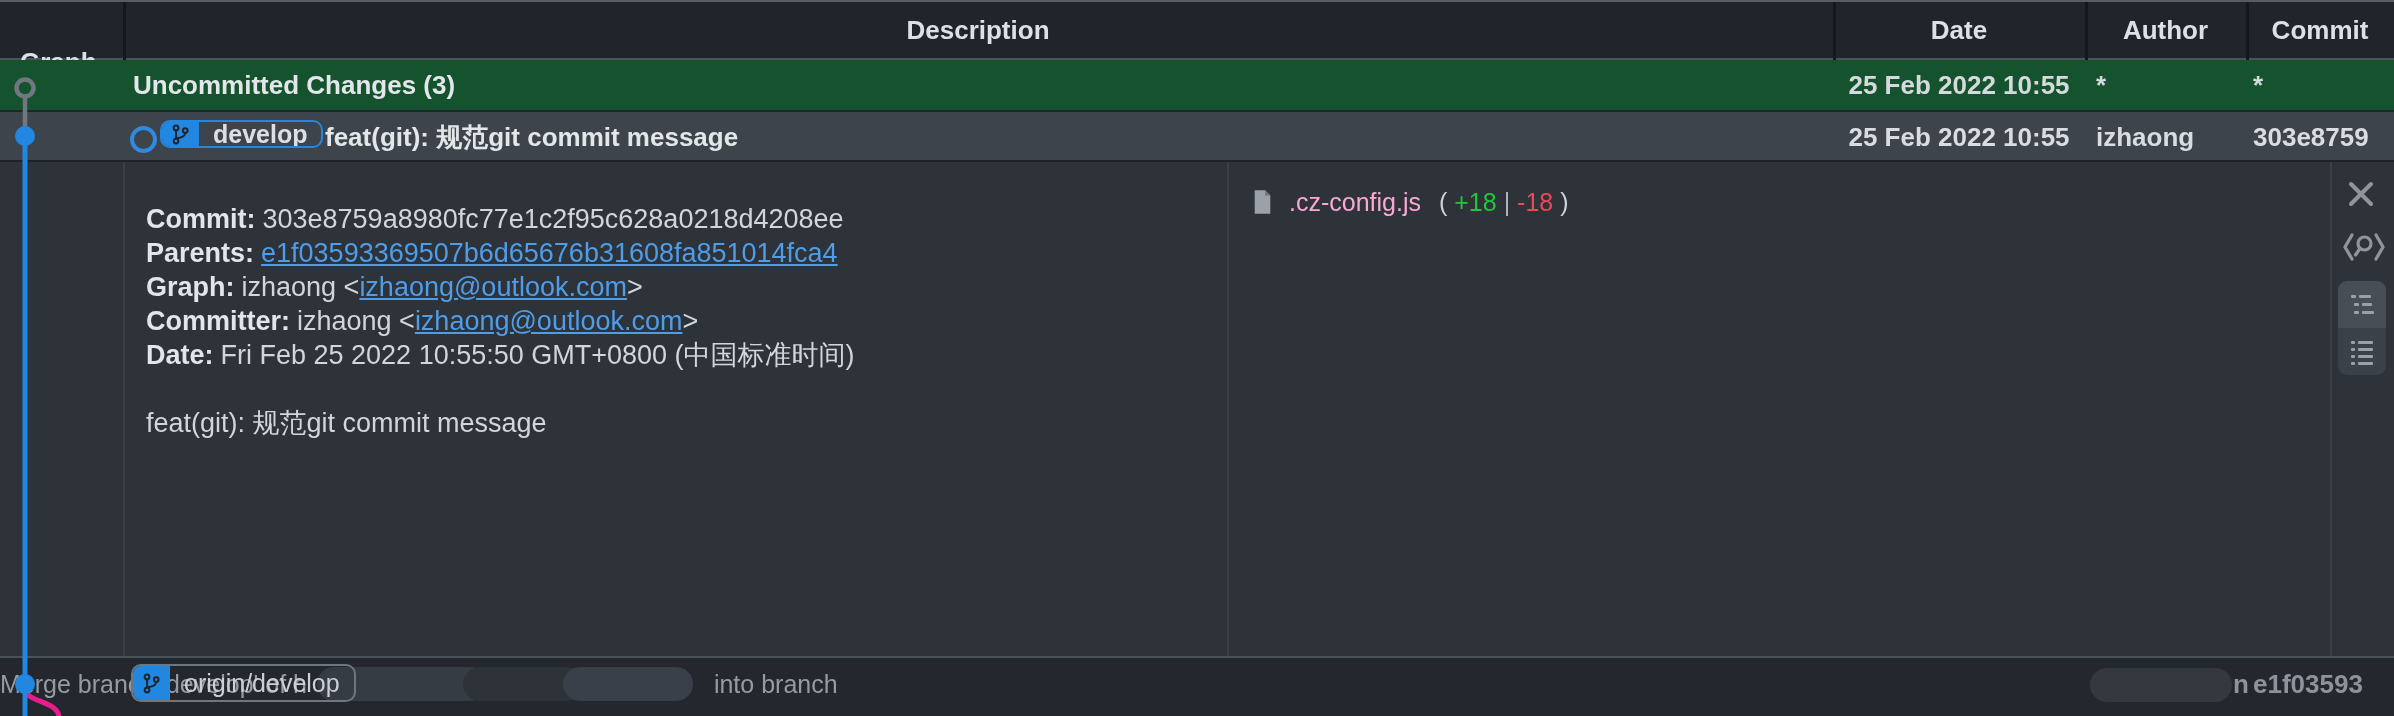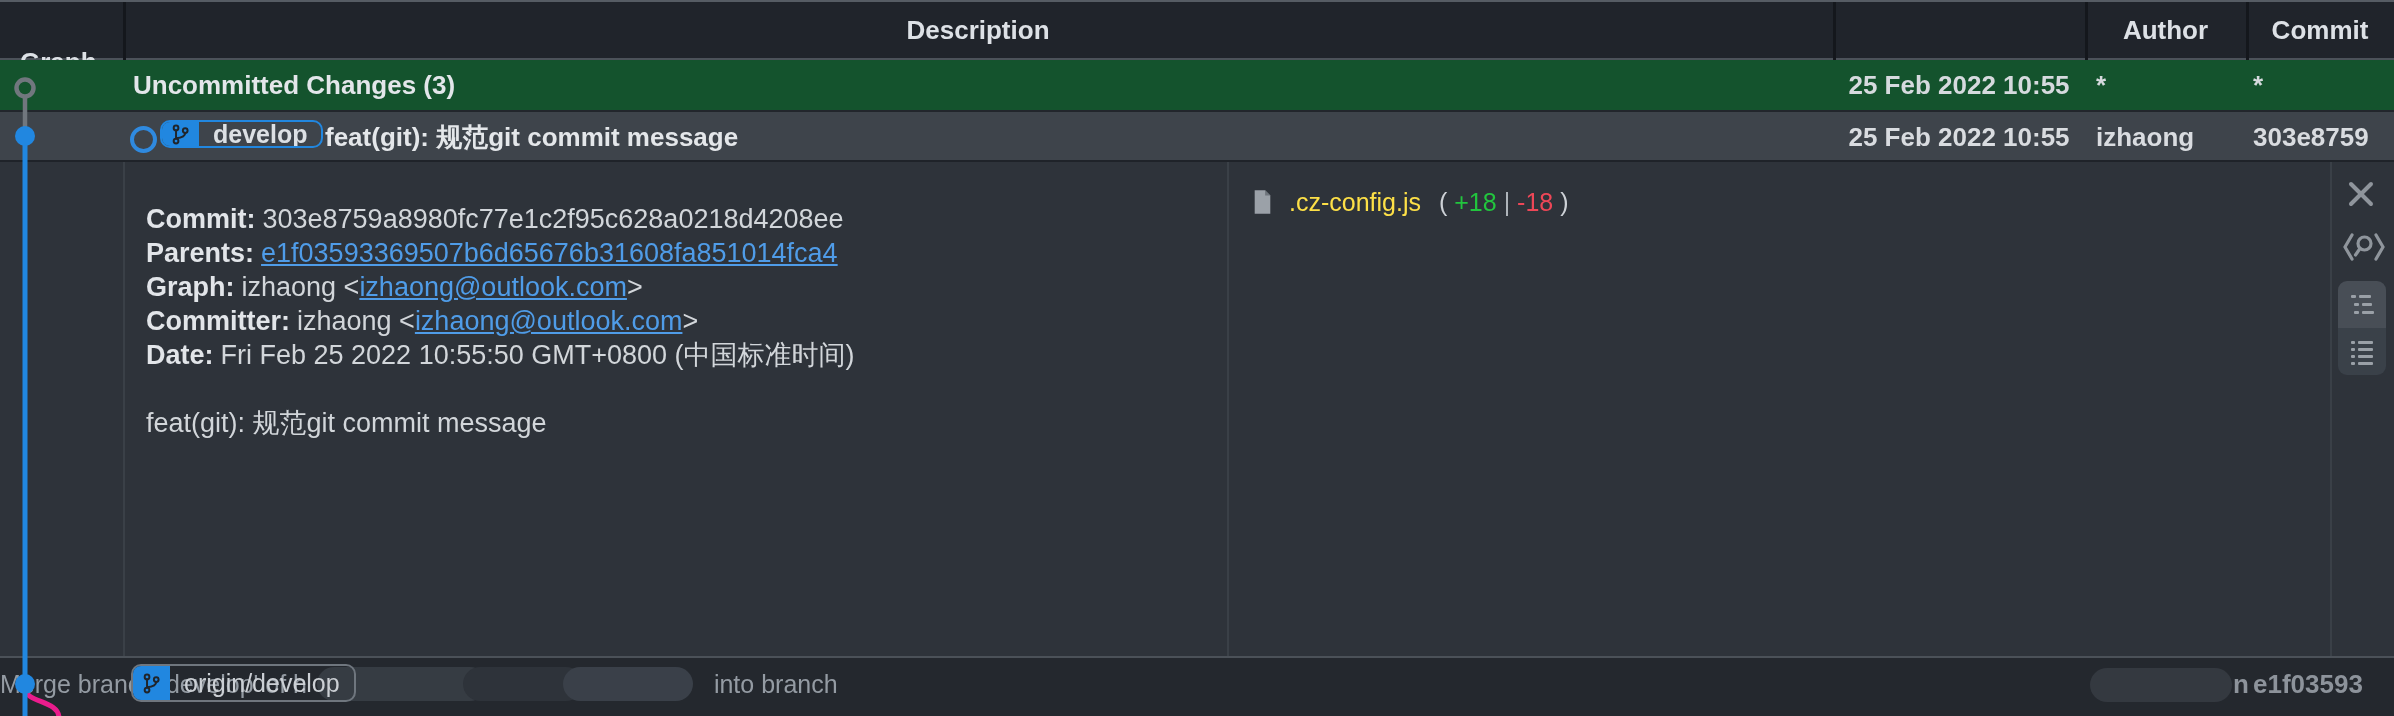--- a/index.html
+++ b/index.html
@@ -61,21 +61,21 @@
   .details{position:absolute;left:0;top:160px;width:2394px;height:498px;background:#2e333a;
            border-top:2px solid #1f2329;border-bottom:2px solid #4b5158;box-sizing:border-box;}
   .vline{position:absolute;top:0;width:2px;height:494px;background:#3a4047;}
   .detail-text{position:absolute;left:146px;top:40px;}
   .detail-text p{margin:0;height:34px;line-height:34px;font-size:27px;color:#d2d6da;white-space:nowrap;}
   .lbl{font-weight:700;color:#e2e5e9;margin-right:7px;}
   a.link{color:#4f9ce8;text-decoration:underline;cursor:pointer;}
 
   
   .file-row{position:absolute;left:1252px;top:20px;display:flex;align-items:center;height:40px;font-size:25px;white-space:pre;}
-  .file-name{color:#fde047;margin-left:16px;cursor:pointer;}
+  .file-name{color:#f9a8d4;margin-left:16px;cursor:pointer;}
   .file-stats{margin-left:18px;color:#cdd1d6;}
   .stat-add{color:#22c53e;}
   .stat-sep{color:#aeb4ba;}
   .stat-del{color:#ee4757;}
 
   
   .icon-btn{position:absolute;cursor:pointer;}
   .view-toggle{position:absolute;left:2338px;top:119px;width:48px;height:94px;border-radius:9px;overflow:hidden;}
   .vt-top{height:47px;background:#484e56;display:flex;align-items:center;justify-content:center;}
   .vt-bottom{height:47px;background:#3a4149;display:flex;align-items:center;justify-content:center;}
@@ -83,20 +83,21 @@
   svg{display:block;}
 </style>
 </head>
 <body>
 
 <div class="app">
 
   <div class="header">
     <div class="hcell hc-graph">Graph</div>
     <div class="hcell hc-desc">Description</div>
+    <div class="hcell hc-date">Date</div>
     <div class="hcell hc-commit">Commit</div>
     <div class="hcell hc-author">Author</div>
     <div class="hdiv" style="left:123px"></div>
     <div class="hdiv" style="left:1833px"></div>
     <div class="hdiv" style="left:2085px"></div>
     <div class="hdiv" style="left:2246px"></div>
   </div>
 
   <div class="row row-uncommitted">
     <div class="rowtext uncommitted-label">Uncommitted Changes (3)</div>

